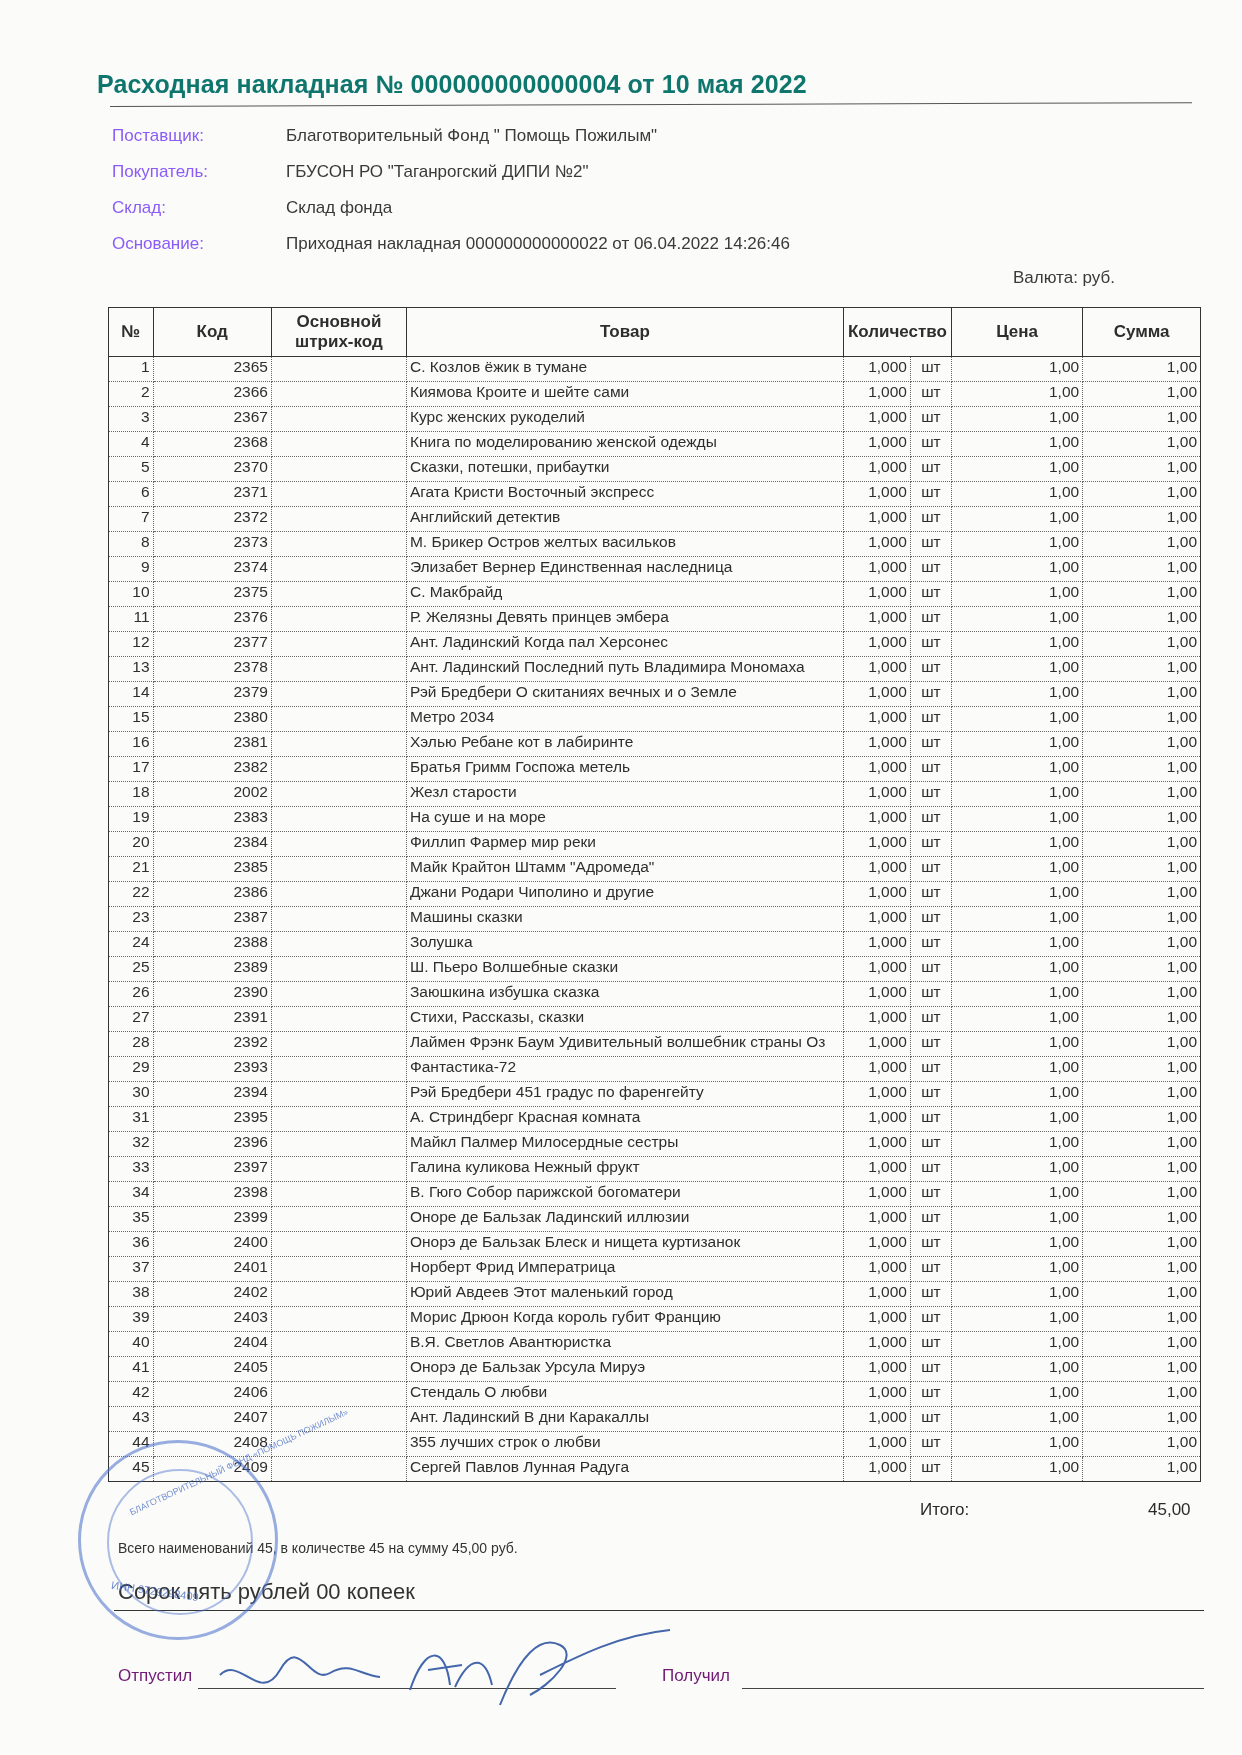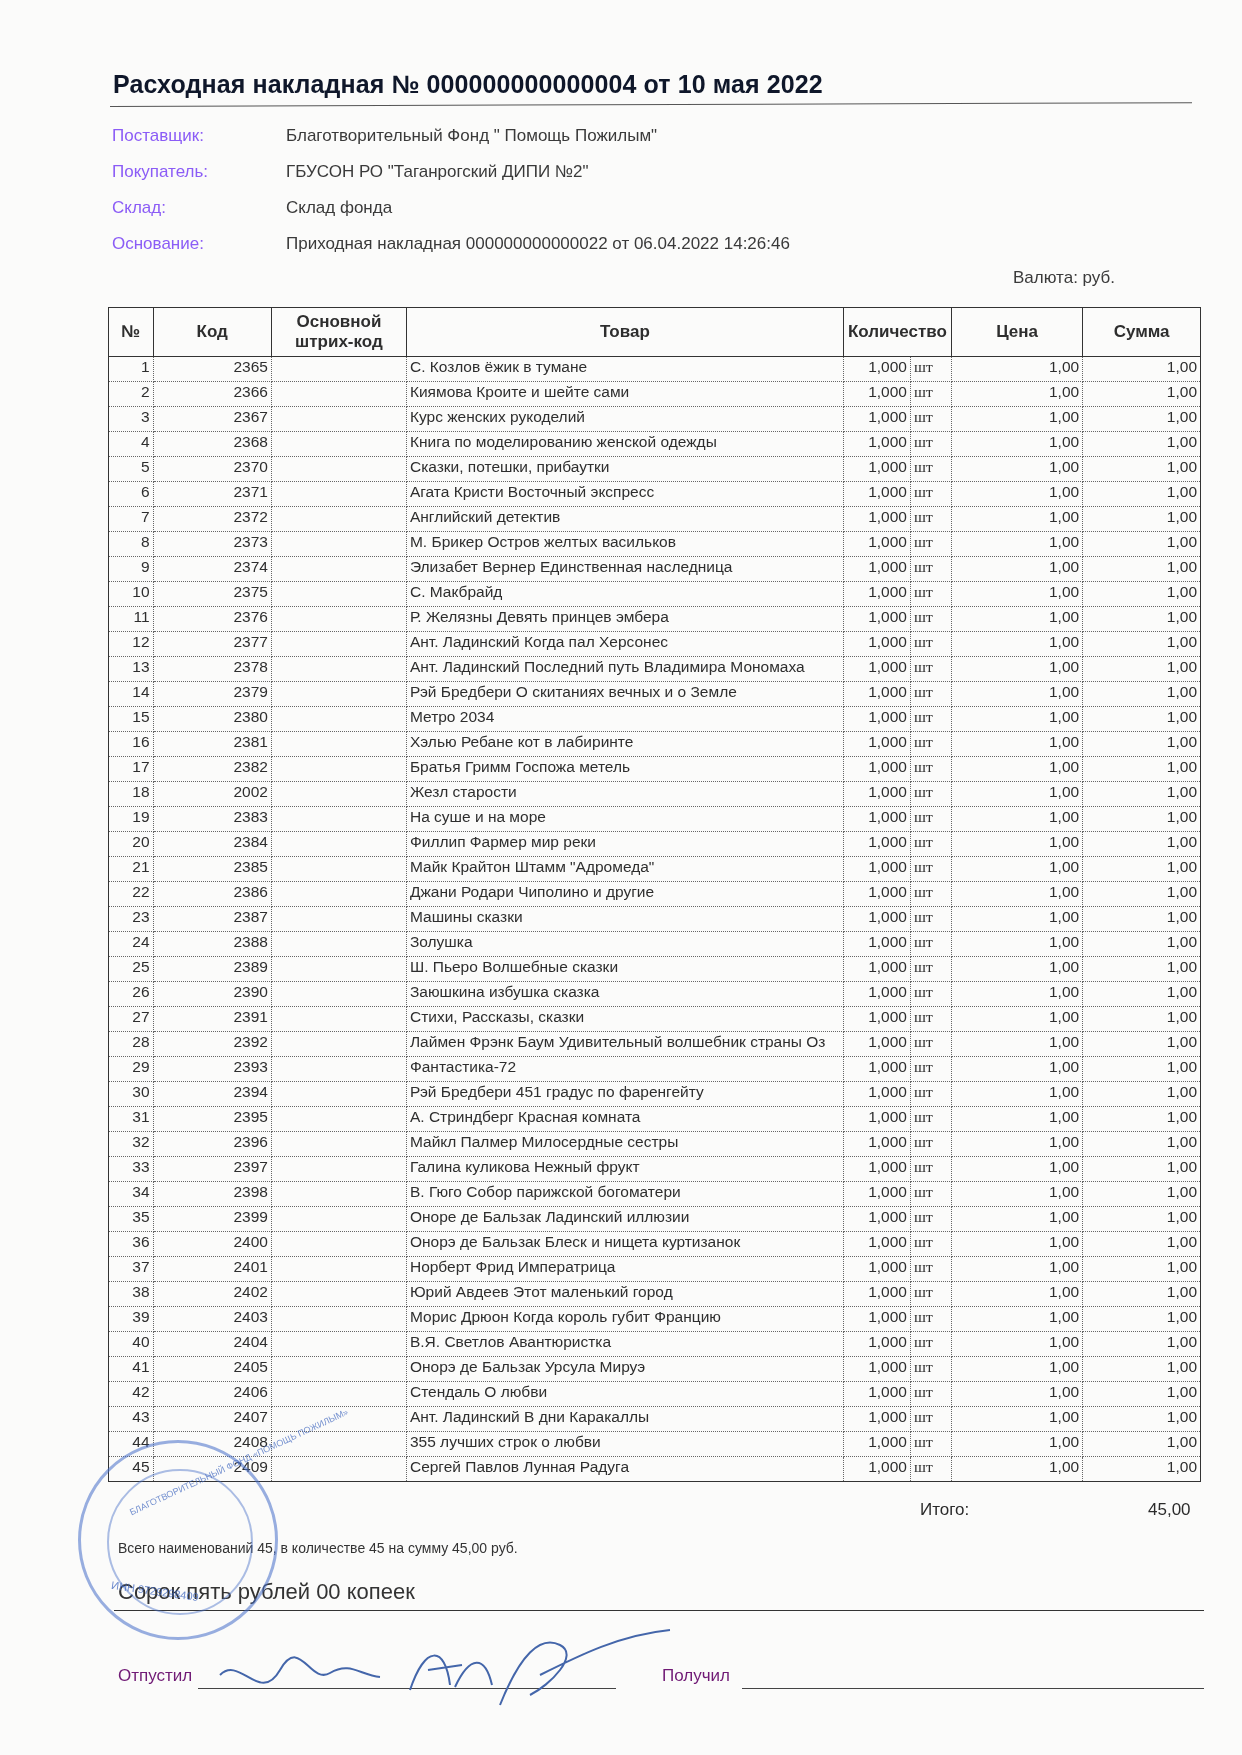--- a/index.html
+++ b/index.html
@@ -3,22 +3,22 @@
 <meta charset="utf-8">
 <style>
   html, body { margin: 0; padding: 0; }
   body {
     width: 1242px; height: 1755px; position: relative; overflow: hidden;
     background: #fbfbfa;
     font-family: "Liberation Sans", sans-serif;
     color: #2b2b2b;
   }
   .page-title {
-    position: absolute; left: 113px; top: 70px;
-    font-size: 25px; font-weight: bold; color: #0f172a; letter-spacing: 0.1px;
+    position: absolute; left: 97px; top: 70px;
+    font-size: 25px; font-weight: bold; color: #0f766e; letter-spacing: 0.1px;
   }
   .title-rule {
     position: absolute; left: 110px; top: 106px; width: 1082px; height: 0;
     border-top: 1.5px solid #555;
     transform: rotate(-0.2deg); transform-origin: left;
   }
   .meta { position: absolute; left: 112px; top: 126px; font-size: 17px; }
   .meta-row { display: flex; height: 36px; }
   .meta-label { width: 174px; color: #8b5cf6; }
   .meta-value { color: #3a3a3a; }
@@ -36,21 +36,21 @@
   }
   table.items td {
     border-left: 1px dotted #666; border-right: 1px dotted #666;
     border-bottom: 1px dotted #666;
     height: 24px; padding: 0 3px; vertical-align: top; line-height: 20px;
   }
   table.items tbody tr:last-child td { border-bottom: 1.5px solid #333; }
   table.items td:first-child { border-left: 1.5px solid #333; }
   table.items td:last-child { border-right: 1.5px solid #333; }
   td.num, td.code, td.qty, td.price, td.sum { text-align: right; }
-  td.unit { text-align: left; width: 34px; font-family: Liberation Serif, serif; }
+  td.unit { text-align: center; width: 34px; }
   td.qty { border-right: 1px dotted #666 !important; }
   .col-n { width: 36px; }
   .col-code { width: 111px; }
   .col-bar { width: 127px; }
   .col-name { width: 435px; }
   .col-qty { width: 82px; }
   .col-price { width: 124px; }
   .col-sum { width: 110px; }
   .total {
     position: absolute; top: 1500px; font-size: 17px;

